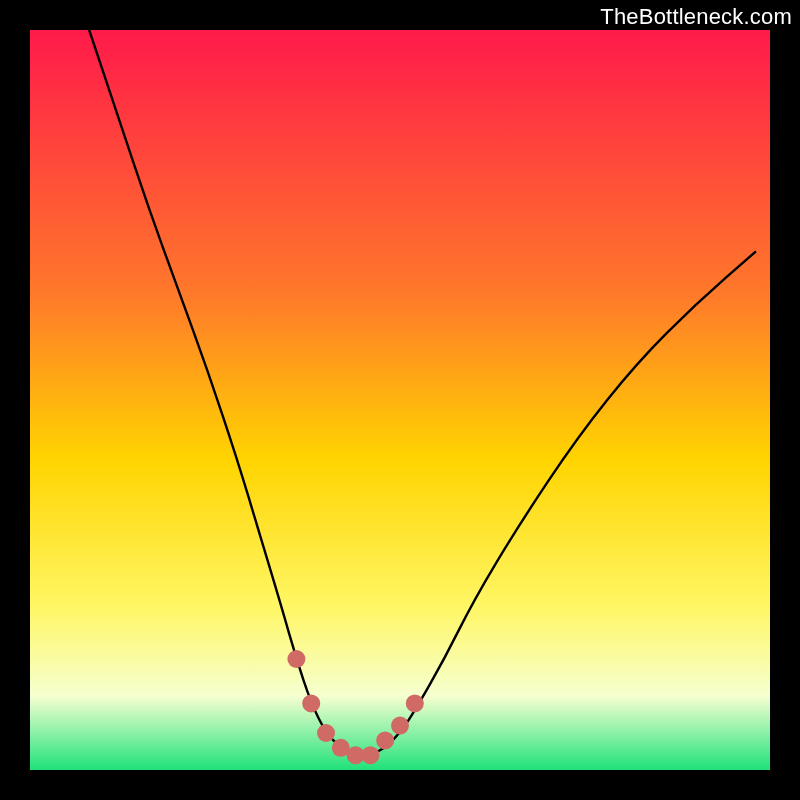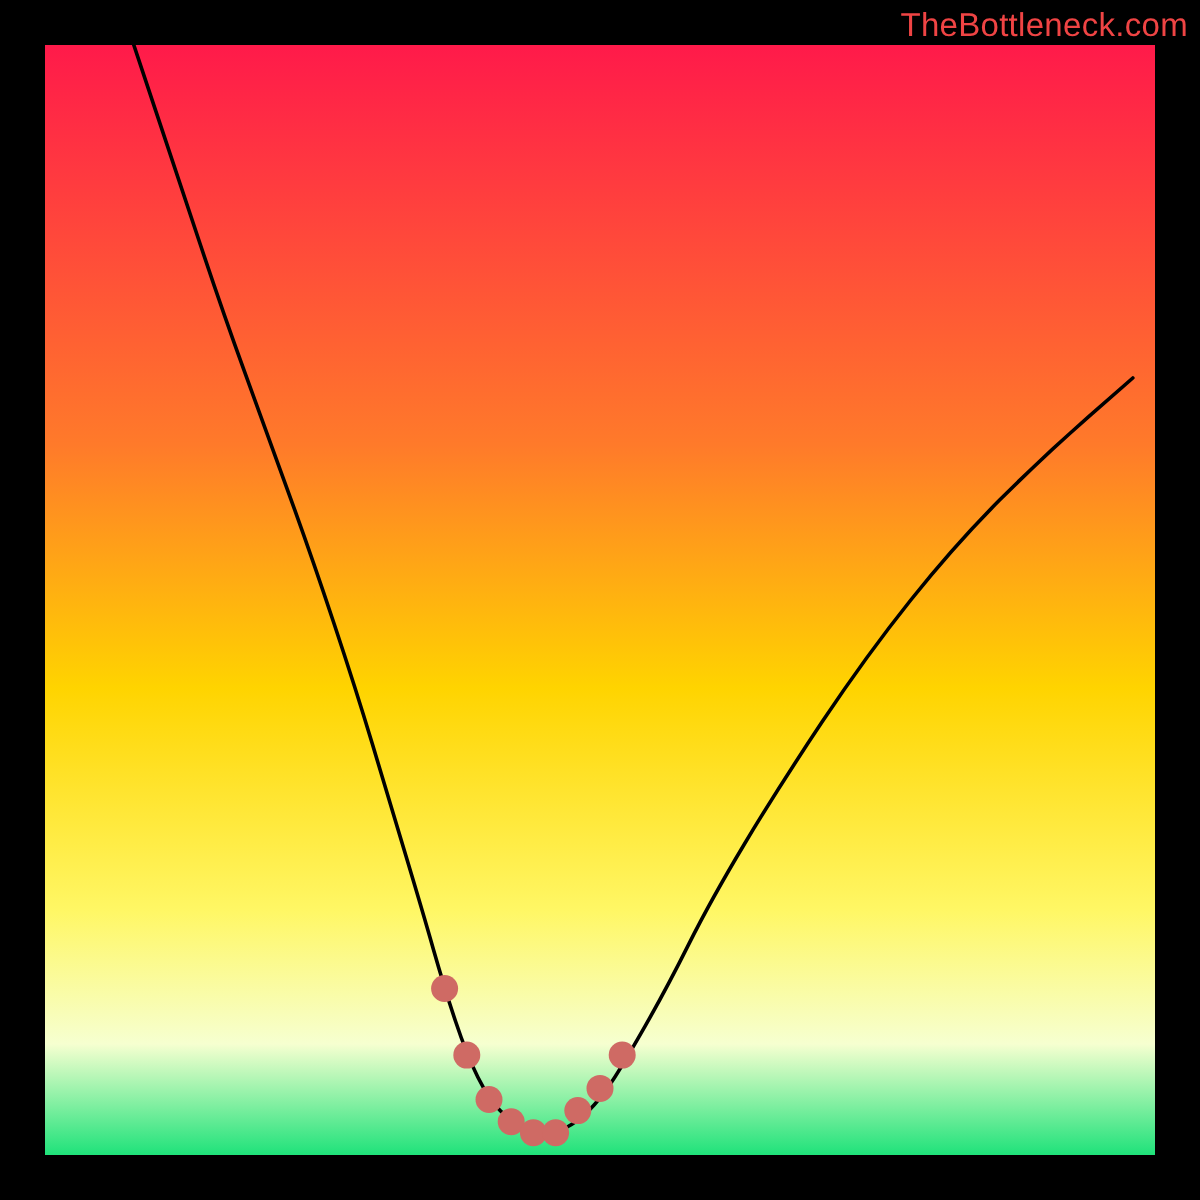--- a/index.html
+++ b/index.html
@@ -22,21 +22,21 @@
     top: 30px;
     width: 740px;
     height: 740px;
   }
   .watermark {
     position: absolute;
     top: 4px;
     right: 8px;
     font-family: Arial, Helvetica, sans-serif;
     font-size: 22px;
-    color: #ef4444;
+    color: #ffffff;
     font-weight: 500;
     letter-spacing: 0.2px;
     text-align: right;
   }
   svg { display: block; }
 </style>
 </head>
 <body>
 
 <div class="outer">

